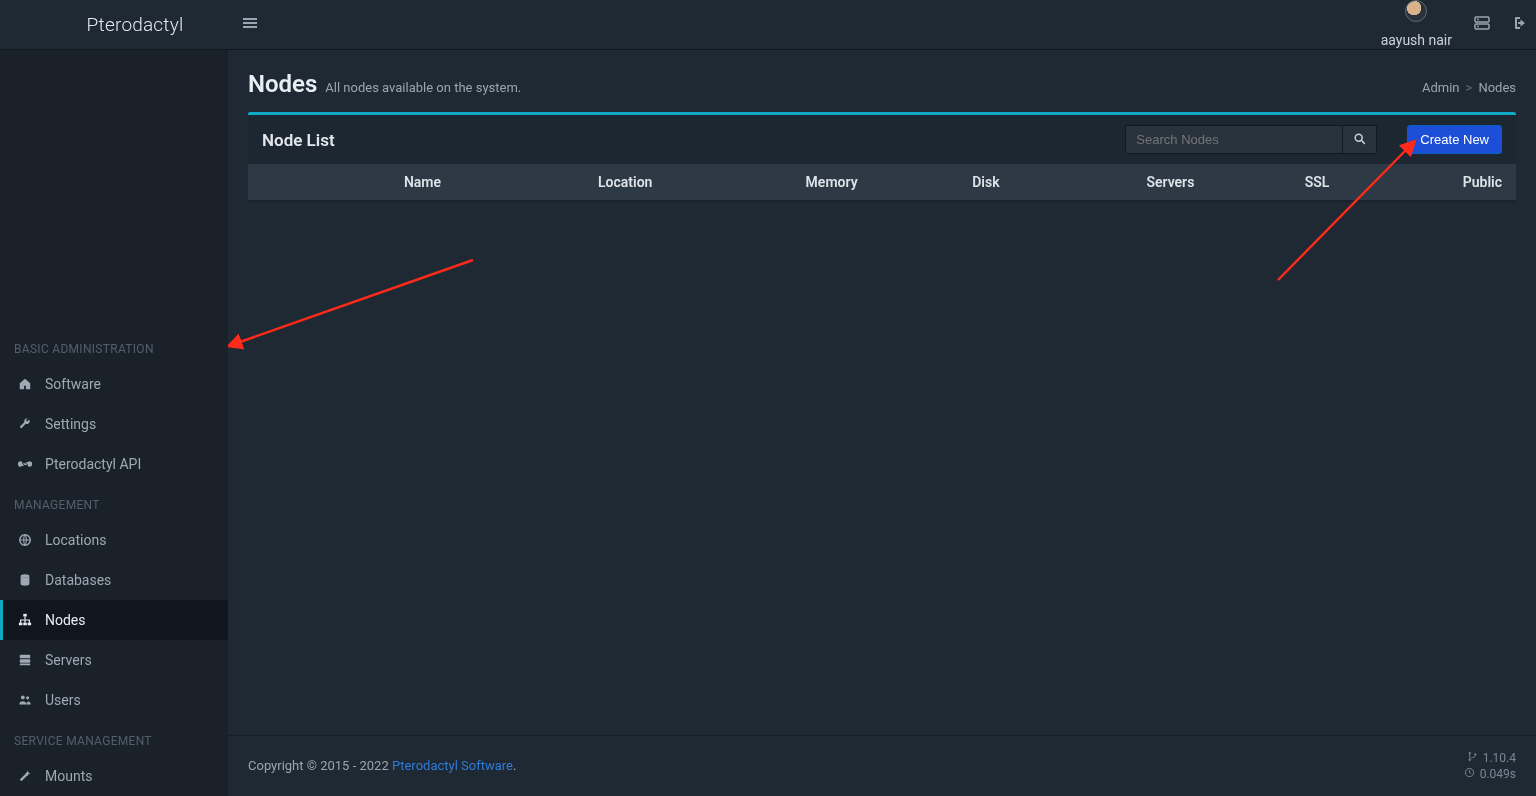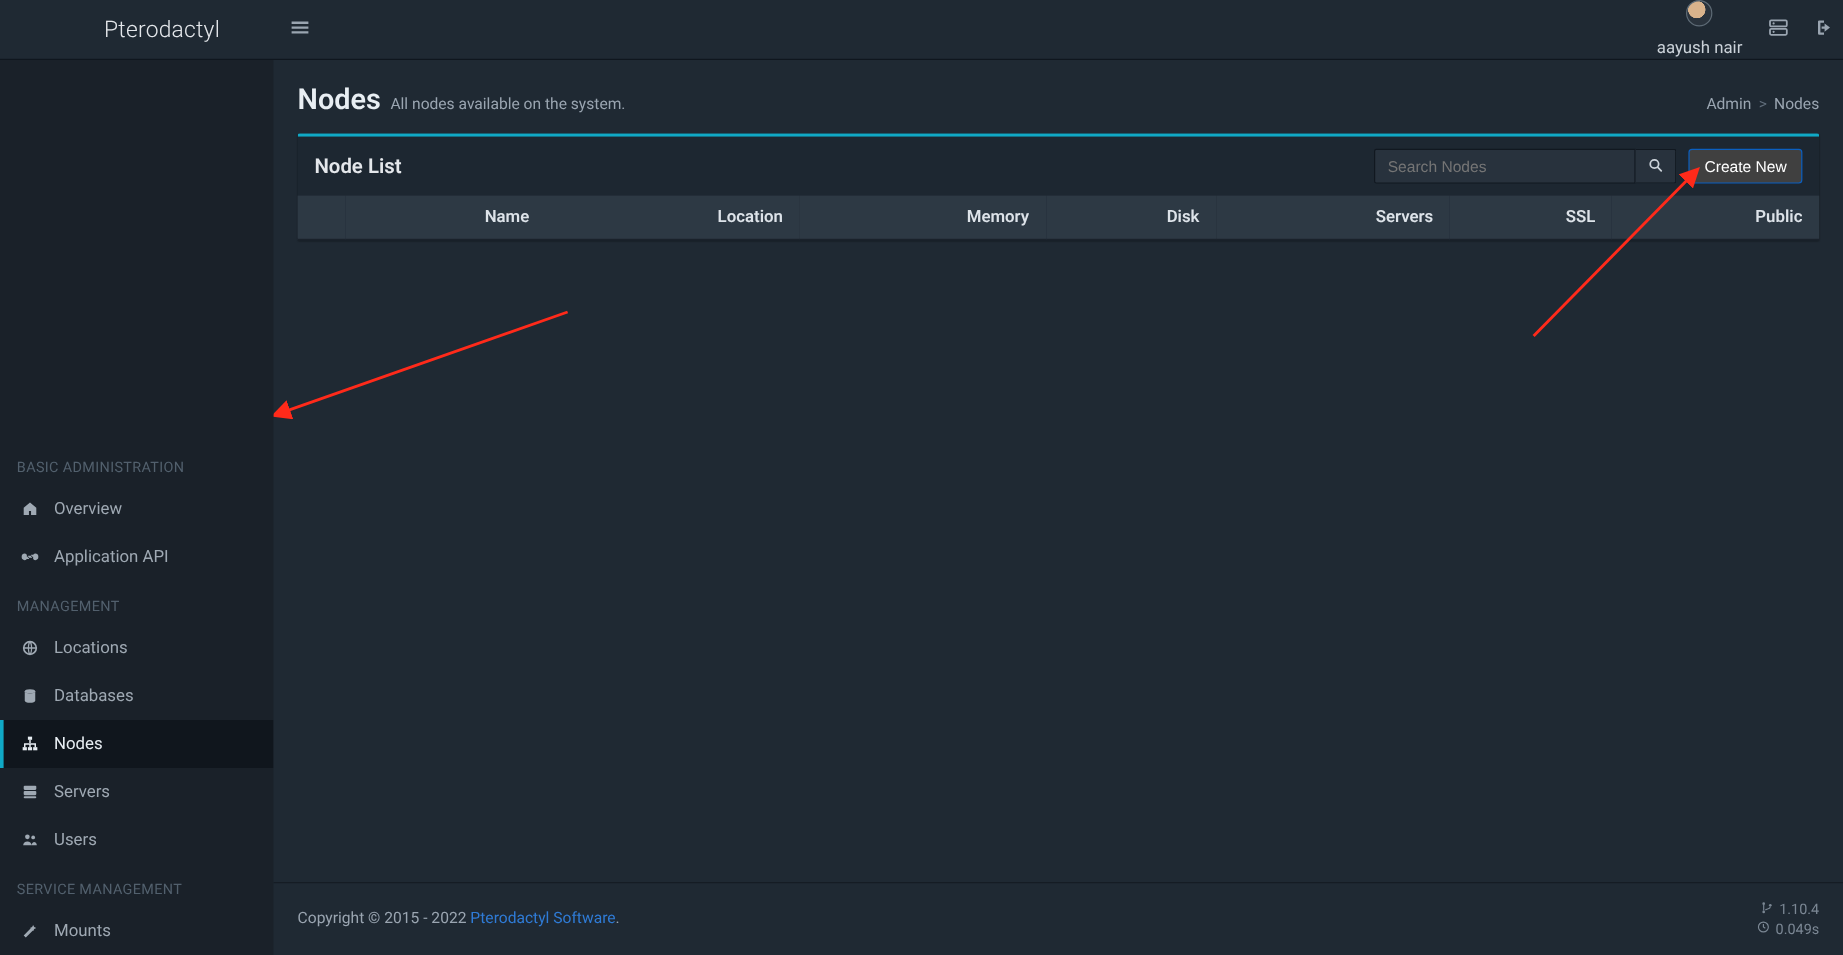--- a/index.html
+++ b/index.html
@@ -170,22 +170,22 @@
     border: 1px solid #111820;
     border-left: none;
     color: #cbd2d9;
     width: 34px;
     display:flex; align-items:center; justify-content:center;
     cursor:pointer;
     border-radius: 0 2px 2px 0;
   }
   .search-btn svg { width: 13px; height:13px; }
   .create-btn {
-    margin-left: 0;
-    background: #404040;
+    margin-left: 20px;
+    background: #1d4ed8;
     border: 1px solid #0b5fc0;
     color: #fff;
     font-size: 13px;
     padding: 6px 12px;
     border-radius: 3px;
     cursor: pointer;
   }
 
   table.node-table {
     width: 100%;
@@ -270,29 +270,37 @@
 
   <nav class="sidebar">
 
     <div class="side-section-label">BASIC ADMINISTRATION</div>
     <div class="side-item">
       <span class="icon">
           <svg viewBox="0 0 16 16">
             <path d="M8 2l6 5v7H9v-4H7v4H2V7z"></path>
           </svg>
         </span>
-      <span>Overview</span>
+      <span>Software</span>
+    </div>
+    <div class="side-item">
+      <span class="icon">
+          <svg viewBox="0 0 16 16">
+            <path d="M13.5 4.5a3.5 3.5 0 0 1-4.6 3.3L3.8 13l-1.8-1.8 5.2-5.1A3.5 3.5 0 0 1 11 1.5l-2 2 1.5 1.5 2-2c.6.5 1 1.3 1 2z"></path>
+          </svg>
+        </span>
+      <span>Settings</span>
     </div>
     <div class="side-item">
       <span class="icon">
           <svg viewBox="0 0 16 16">
             <path d="M5 6a3 3 0 1 0 0 4h2V8H5a1 1 0 1 1 0-0V6zm6 4a3 3 0 1 0 0-4H9v2h2a1 1 0 1 1 0 0v2zM6 7h4v2H6z"></path>
           </svg>
         </span>
-      <span>Application API</span>
+      <span>Pterodactyl API</span>
     </div>
 
     <div class="side-section-label">MANAGEMENT</div>
     <div class="side-item">
       <span class="icon">
           <svg viewBox="0 0 16 16">
             <circle cx="8" cy="8" r="6" fill="none" stroke="currentColor" stroke-width="1.6"></circle>
             <path d="M2 8h12M8 2c2 2 2 10 0 12M8 2c-2 2-2 10 0 12" fill="none" stroke="currentColor" stroke-width="1.2"></path>
           </svg>
         </span>

